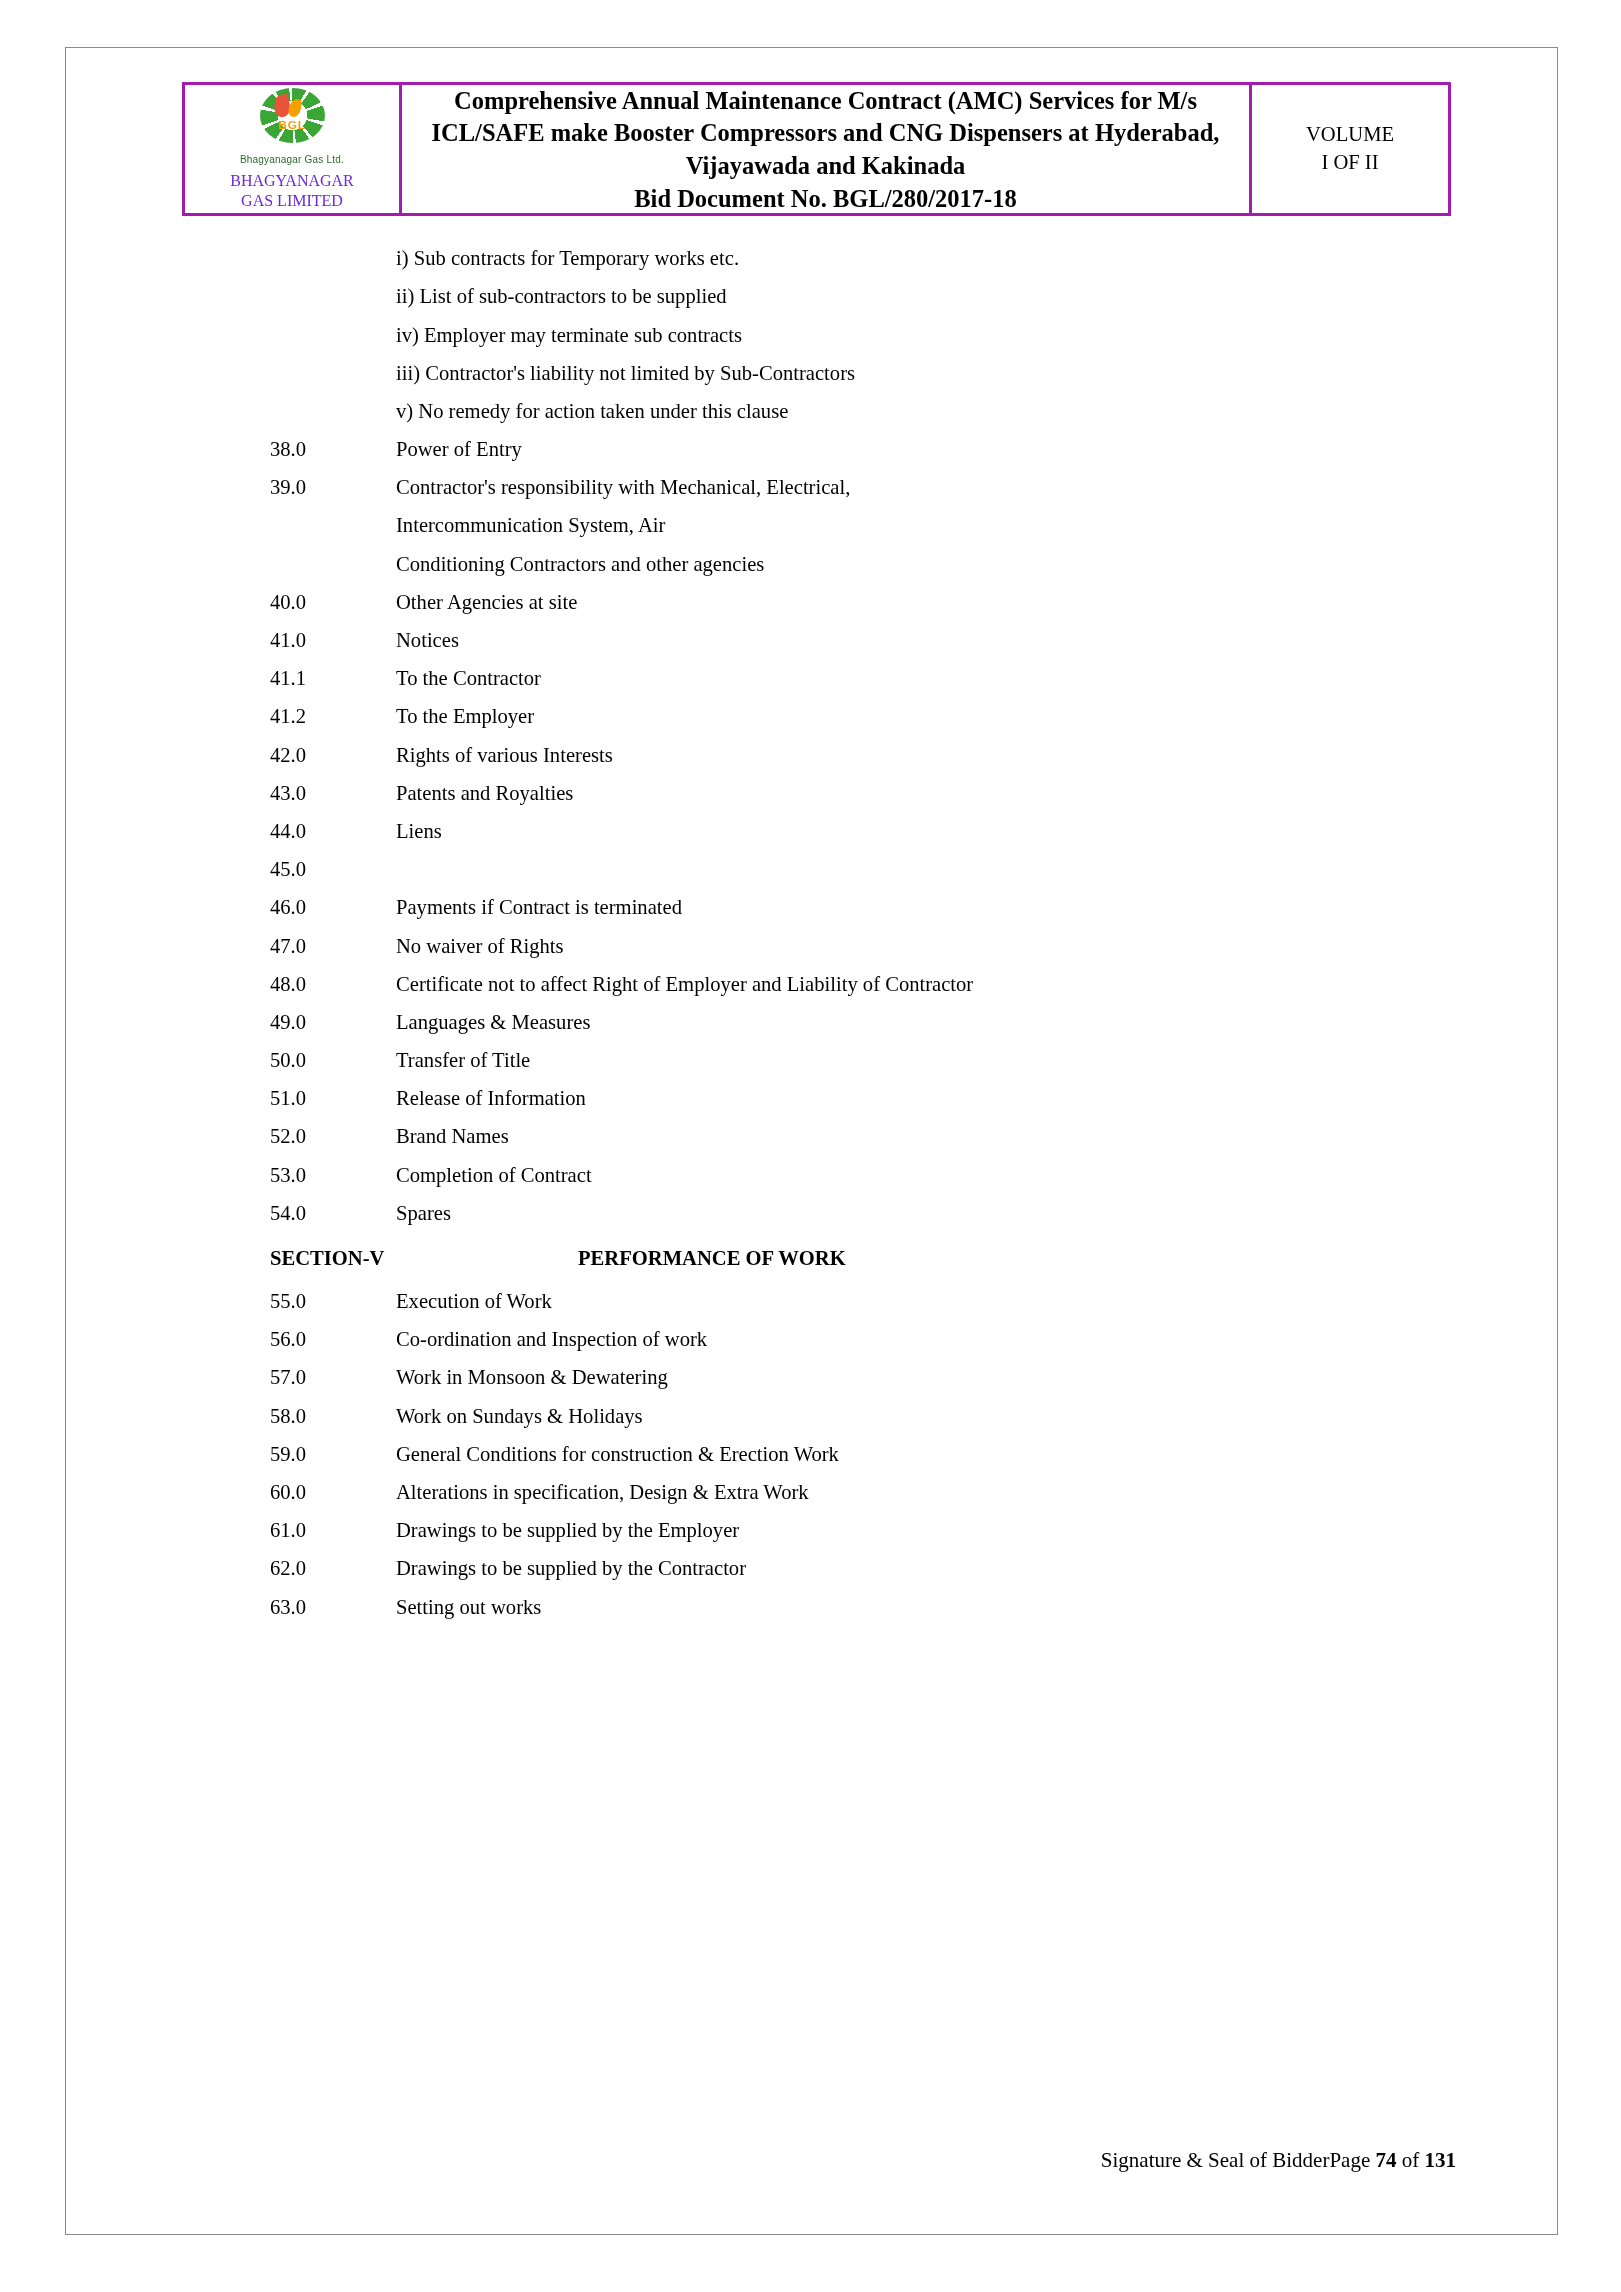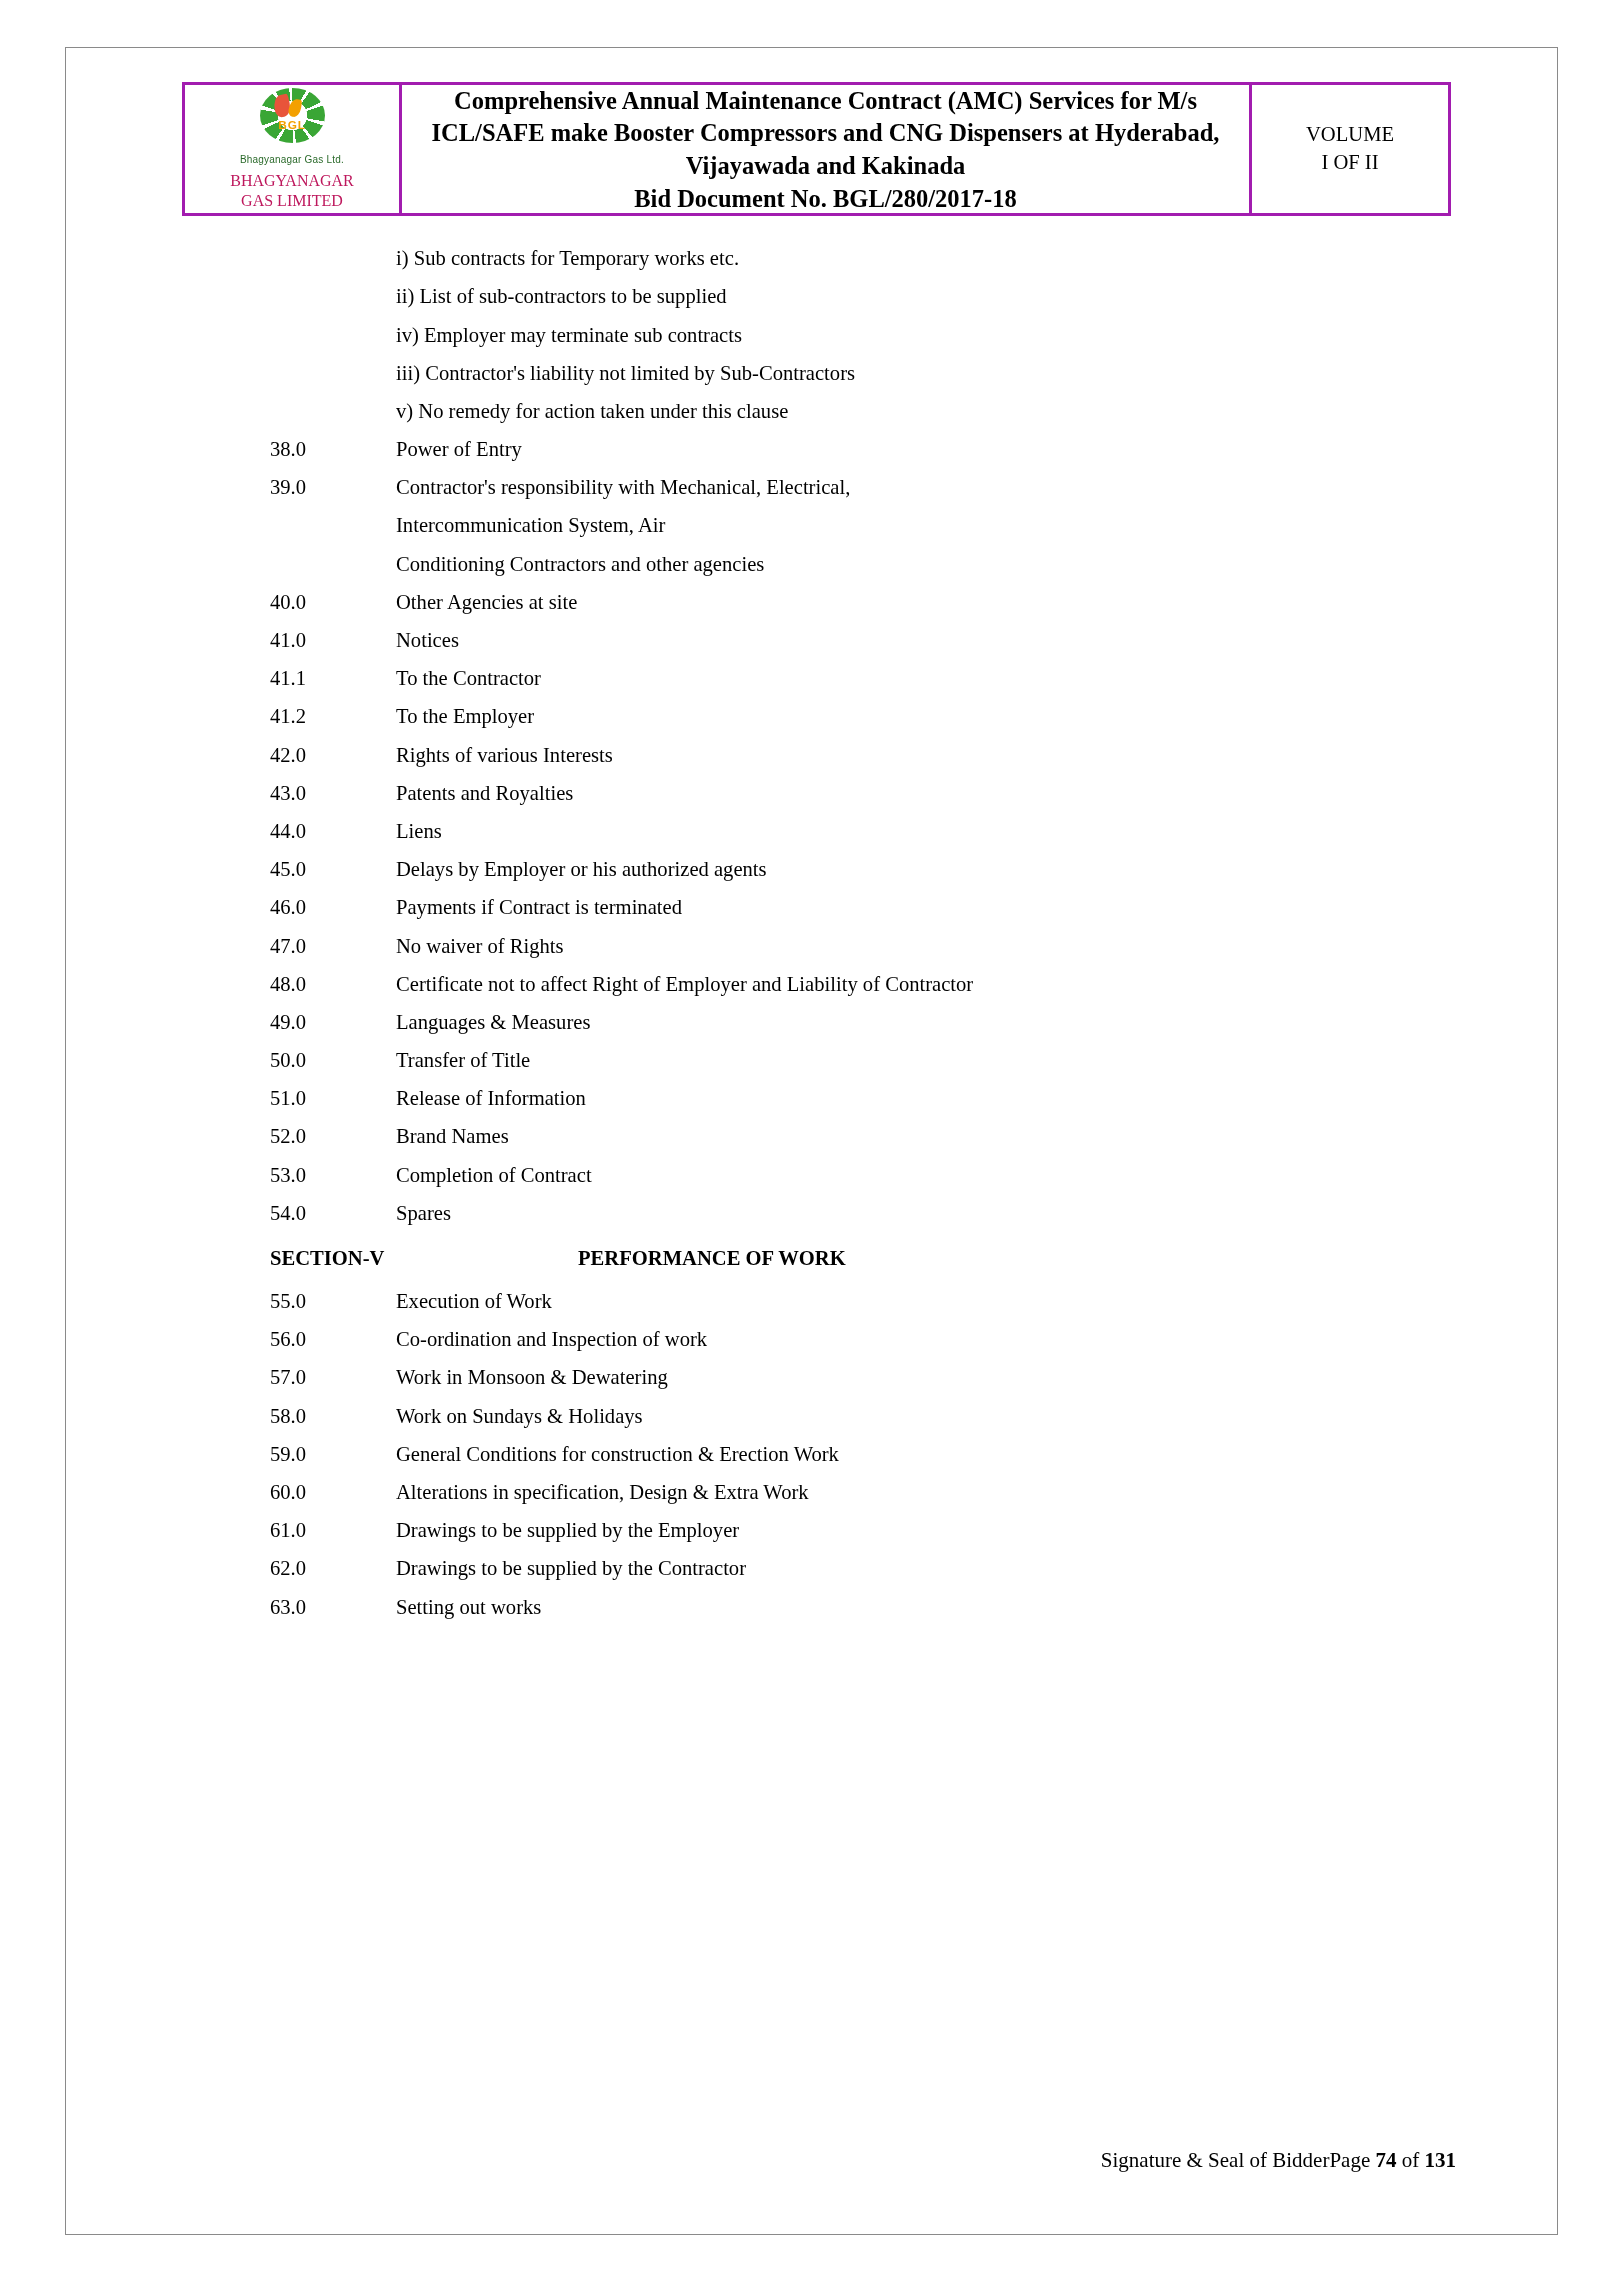--- a/index.html
+++ b/index.html
@@ -113,21 +113,21 @@
     font-size: 10px;
     color: #2b6a2b;
     margin-top: 1px;
     letter-spacing: 0.2px;
   }
   .logo-name {
     font-family: "Liberation Serif", serif;
     font-size: 16px;
     line-height: 1.25;
     margin-top: 5.9px;
-    color: #be185d;
+    color: #6d28d9;
   }
   .hdr-title-cell {
     padding: 9.8px 11.8px 11.8px 11.8px;
     text-align: center;
   }
   .hdr-title {
     font-family: "Liberation Serif", serif;
     font-weight: bold;
     font-size: 24.5px;
     line-height: 1.32;
@@ -294,21 +294,20 @@
       <div class="row">
         <div class="num">43.0</div>
         <div class="txt">Patents and Royalties</div>
       </div>
       <div class="row">
         <div class="num">44.0</div>
         <div class="txt">Liens</div>
       </div>
       <div class="row">
         <div class="num">45.0</div>
-        <div class="txt">Delays by Employer or his authorized agents</div>
       </div>
       <div class="row">
         <div class="num">46.0</div>
         <div class="txt">Payments if Contract is terminated</div>
       </div>
       <div class="row">
         <div class="num">47.0</div>
         <div class="txt">No waiver of Rights</div>
       </div>
       <div class="row">

